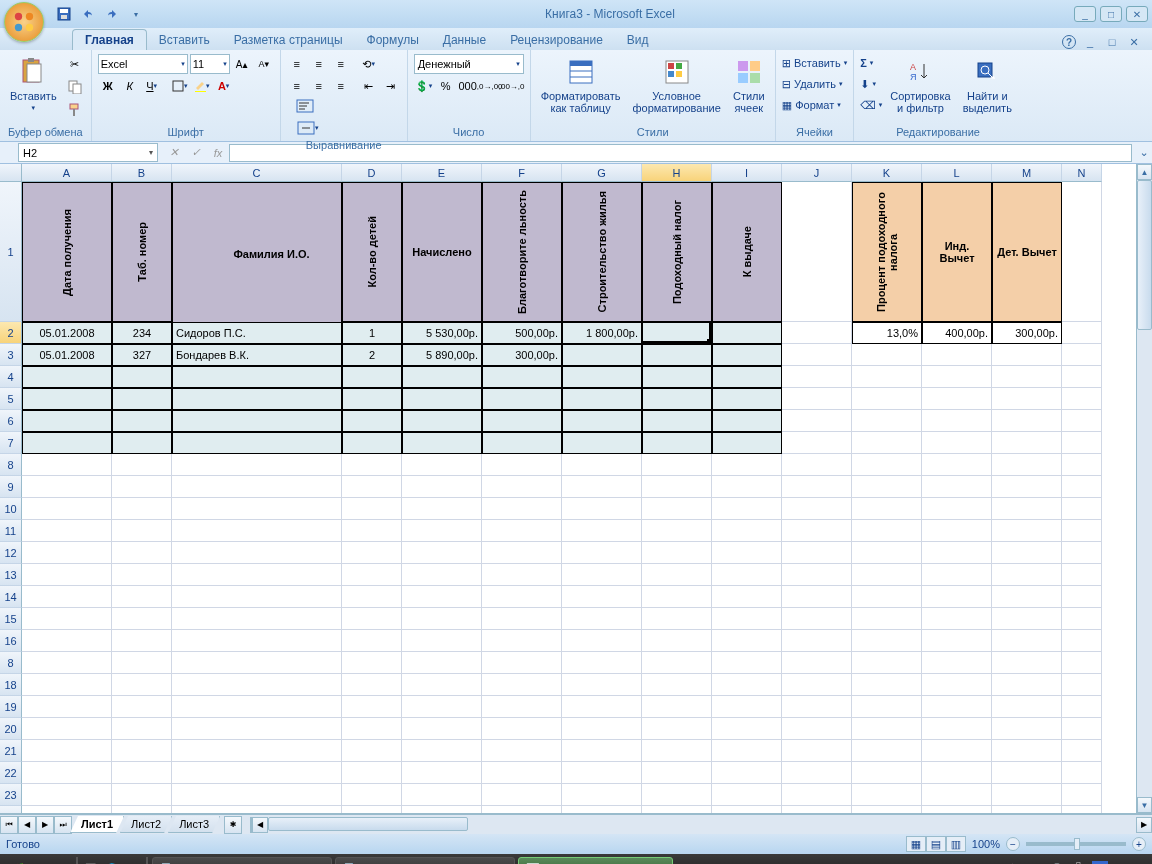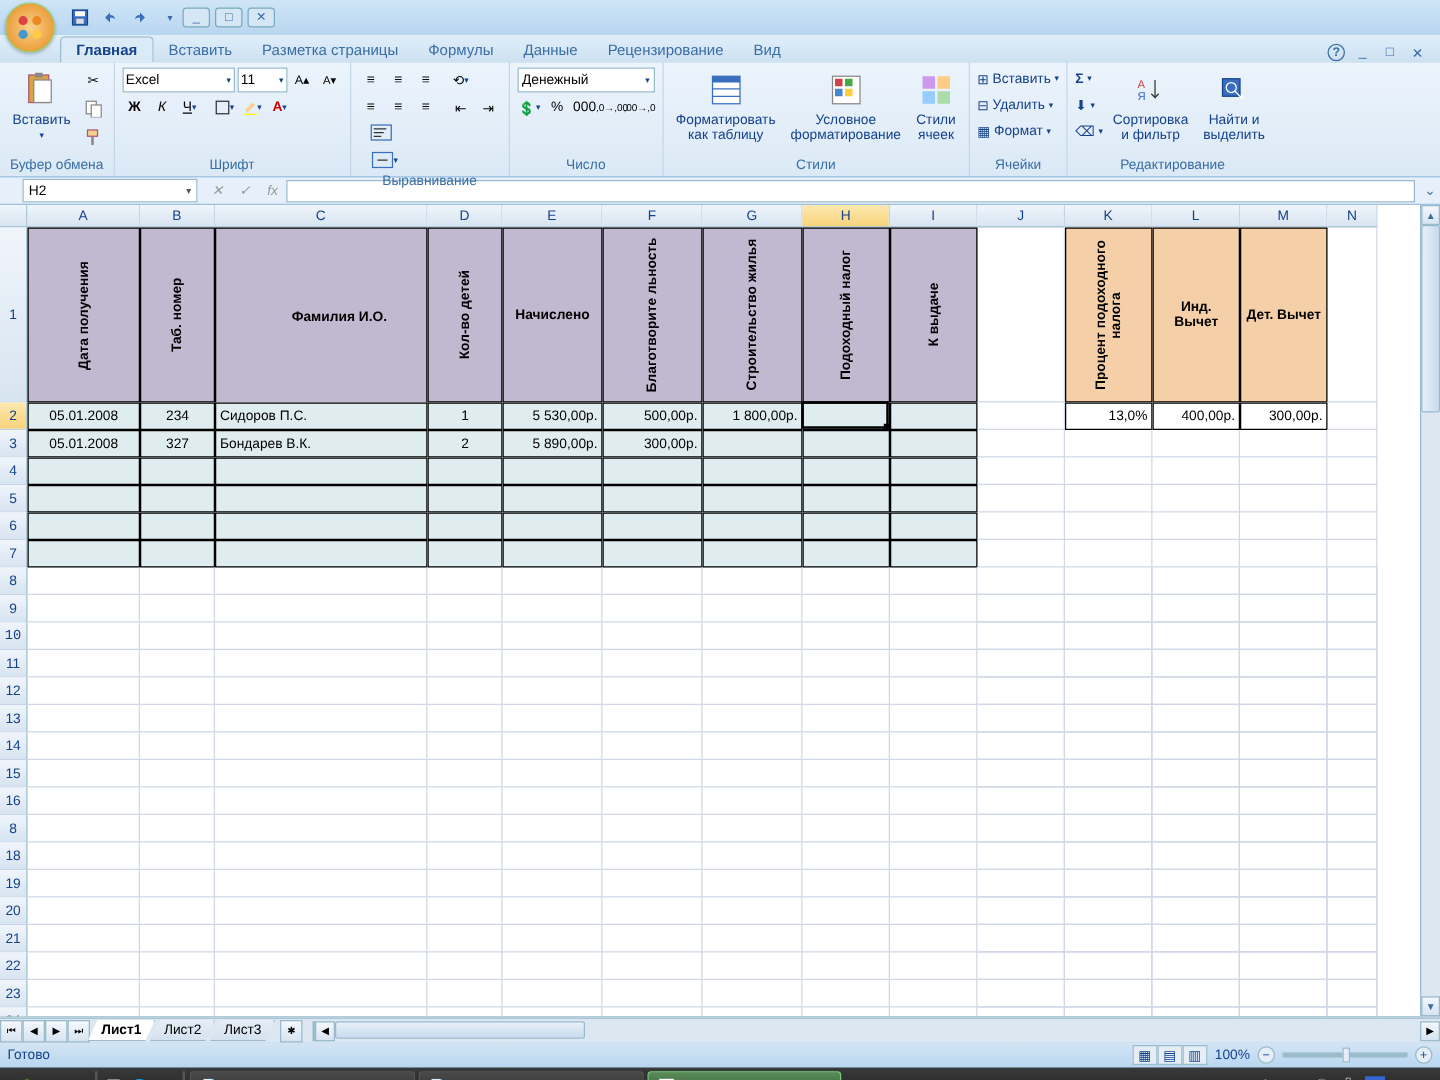--- a/index.html
+++ b/index.html
@@ -9,21 +9,21 @@
 .titlebar { height: 28px; background: linear-gradient(#cfe5f7,#b8d6f0); display: flex; align-items: center; padding: 0 4px; }
 .office-btn { width: 40px; height: 40px; border-radius: 50%; background: radial-gradient(#f9d28a,#e58a1f); border: 1px solid #9c6; position: absolute; top: 2px; left: 4px; z-index: 10; box-shadow: 0 1px 3px rgba(0,0,0,.3); display:flex; align-items:center; justify-content:center; }
 .office-btn svg { width:22px; height:22px; }
 .qat { margin-left: 50px; display: flex; gap: 4px; align-items: center; }
 .qat-btn { width: 20px; height: 18px; display:flex; align-items:center; justify-content:center; cursor:pointer; }
 .title-text { flex: 1; text-align: center; color: #3a6ea5; font-size: 12px; }
 .win-btns { display: flex; gap: 4px; }
 .win-btn { width: 22px; height: 16px; border: 1px solid #7ab; background: #d5e7f5; border-radius: 3px; display:flex; align-items:center; justify-content:center; color:#3a6ea5; font-size:10px; cursor:pointer;}
 
 
-.tabs { height: 22px; background: linear-gradient(#e0eefa,#cde0f1); display: flex; align-items:flex-end; padding-left: 48px; }
+.tabs { height: 22px; background: linear-gradient(#e0eefa,#cde0f1); display: flex; align-items:flex-end; padding-left: 72px; }
 .tab { padding: 3px 12px; color: #3a6ea5; cursor:pointer; font-size:12px; }
 .tab.active { background: #dbeaf7; border-radius: 4px 4px 0 0; border: 1px solid #9bc; border-bottom:none; color:#15428b; font-weight:bold;}
 .tabs-right { margin-left:auto; display:flex; gap:6px; padding-right:10px; align-items:center;}
 .tabs-right .rc { width:16px; height:16px; display:flex; align-items:center; justify-content:center; color:#3a6ea5; cursor:pointer; }
 
 
 .ribbon { height: 92px; background: linear-gradient(#ecf4fc,#dbe9f6); display: flex; border-bottom: 1px solid #a0c0e0; }
 .group { border-right: 1px solid #c3d7e9; padding: 4px 6px 2px 6px; display:flex; flex-direction:column; justify-content:space-between; }
 .group-body { display:flex; gap:4px; align-items:flex-start; }
 .group-label { text-align:center; font-size:11px; color:#3a6ea5; padding:1px 0; position:relative; }
@@ -135,20 +135,21 @@
       </div>
     <div class="qat-btn">
         <svg width="14" height="14">
           <path d="M11 7 L7 3 L7 5 Q3 5 3 9 Q3 7 7 7 L7 11 Z" fill="#3a6ebf"></path>
         </svg>
       </div>
     <div class="qat-btn">
         <span style="font-size:8px;color:#3a6ea5;">▾</span>
       </div>
   </div>
+  <div class="title-text">Книга3 - Microsoft Excel</div>
   <div class="win-btns">
     <div class="win-btn">_</div>
     <div class="win-btn">□</div>
     <div class="win-btn">✕</div>
   </div>
 </div>
 
 <div class="tabs">
   <div class="tab active">Главная</div>
   <div class="tab">Вставить</div>
@@ -443,21 +444,21 @@
   <div class="rowhdrs" id="rowhdrs">
       <div class="rowhdr" style="height: 140px;">1</div>
       <div class="rowhdr sel" style="height: 22px;">2</div>
       <div class="rowhdr" style="height: 22px;">3</div>
       <div class="rowhdr" style="height: 22px;">4</div>
       <div class="rowhdr" style="height: 22px;">5</div>
       <div class="rowhdr" style="height: 22px;">6</div>
       <div class="rowhdr" style="height: 22px;">7</div>
       <div class="rowhdr" style="height: 22px;">8</div>
       <div class="rowhdr" style="height: 22px;">9</div>
-      <div class="rowhdr" style="height: 22px; font-family: Liberation Mono, monospace;">10</div>
+      <div class="rowhdr" style="height: 22px;">10</div>
       <div class="rowhdr" style="height: 22px;">11</div>
       <div class="rowhdr" style="height: 22px;">12</div>
       <div class="rowhdr" style="height: 22px;">13</div>
       <div class="rowhdr" style="height: 22px;">14</div>
       <div class="rowhdr" style="height: 22px;">15</div>
       <div class="rowhdr" style="height: 22px;">16</div>
       <div class="rowhdr" style="height: 22px;">8</div>
       <div class="rowhdr" style="height: 22px;">18</div>
       <div class="rowhdr" style="height: 22px;">19</div>
       <div class="rowhdr" style="height: 22px;">20</div>

